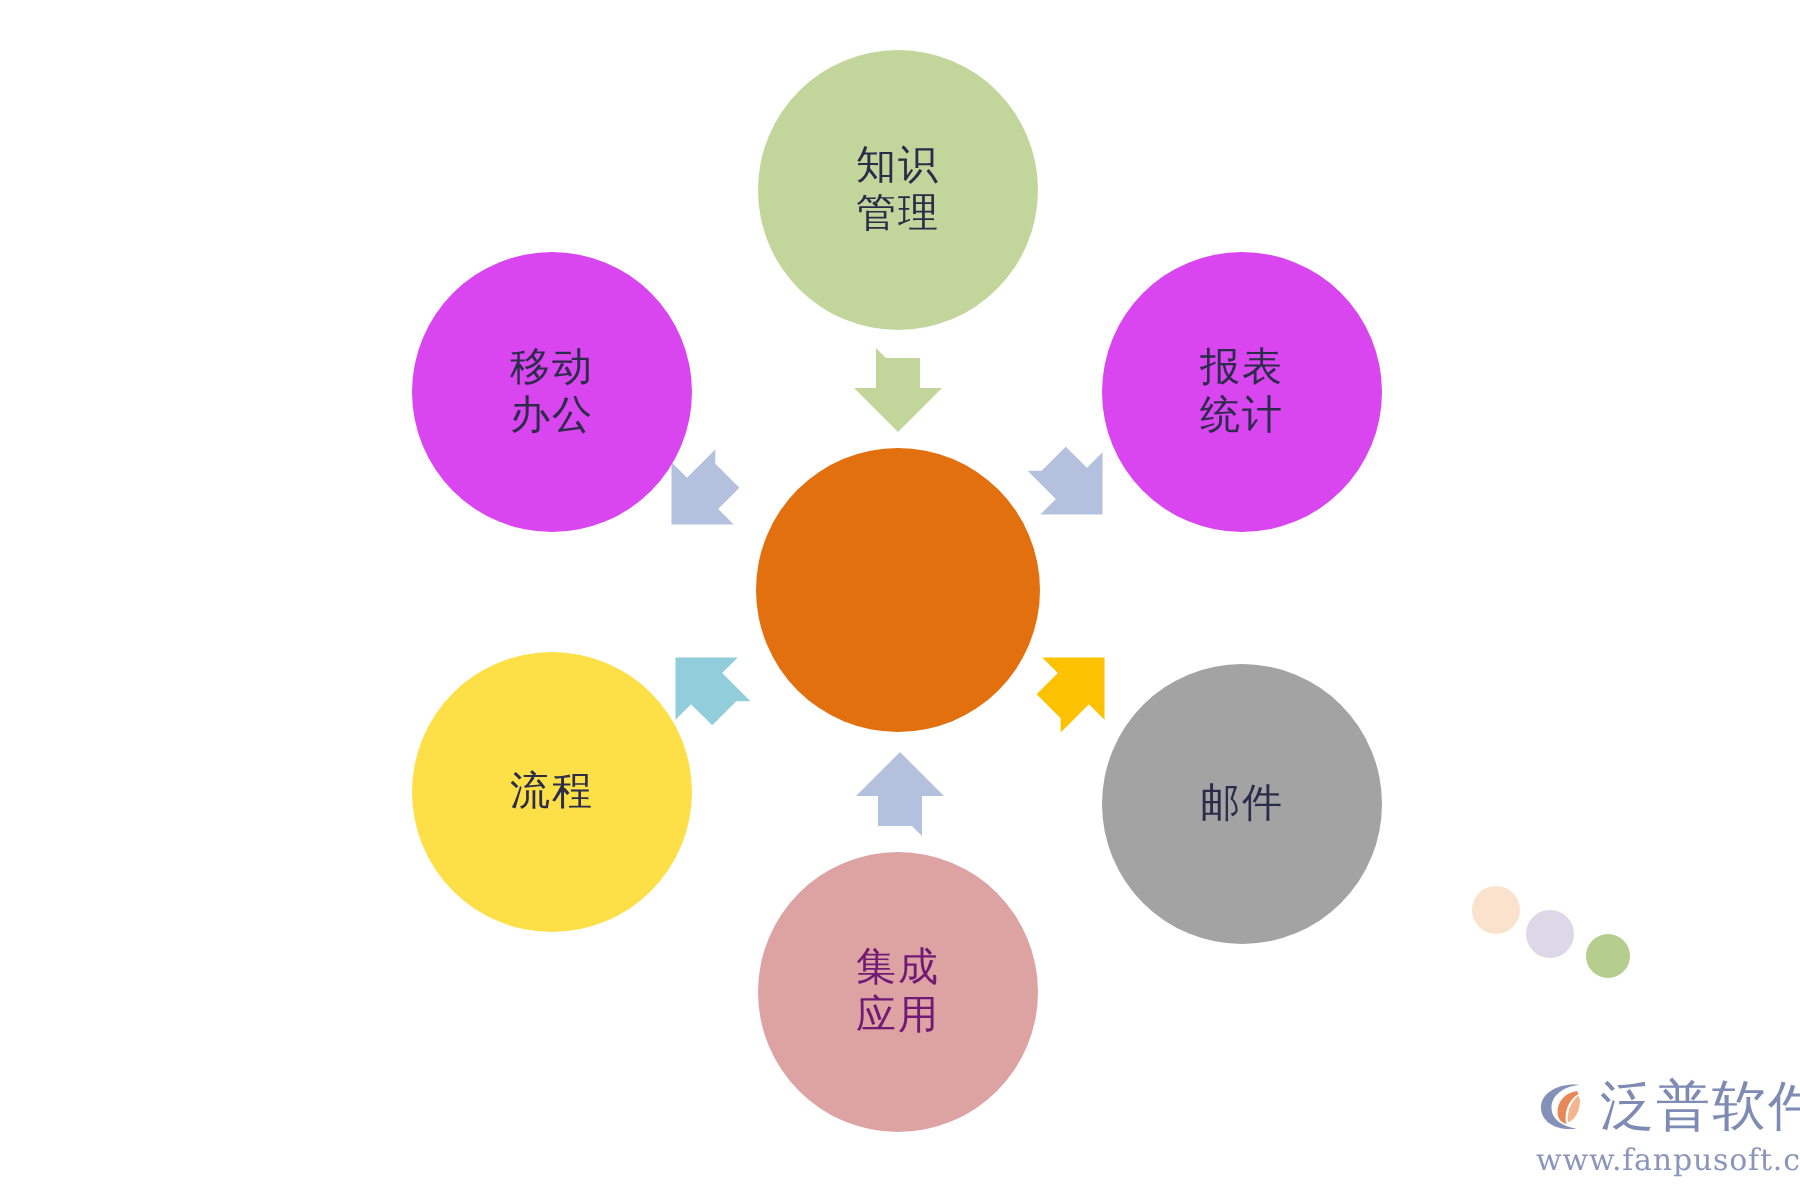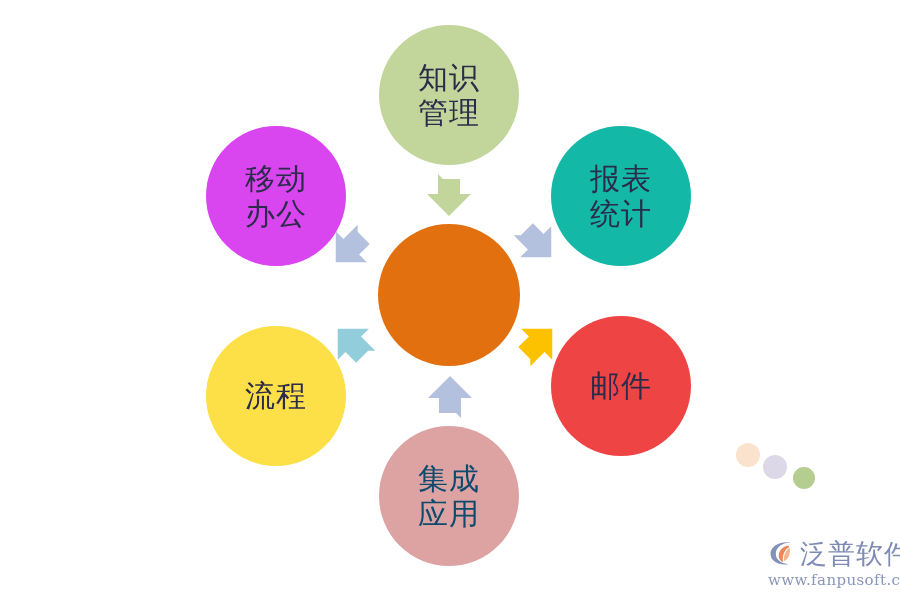--- a/index.html
+++ b/index.html
@@ -22,21 +22,21 @@
     position: absolute;
     border-radius: 50%;
     display: flex;
     align-items: center;
     justify-content: center;
     box-sizing: border-box;
   }
   .node-label {
     text-align: center;
     color: #2b2b4a;
-    font-size: 30px;
+    font-size: 20px;
     line-height: 1.18;
     letter-spacing: 1px;
     white-space: pre-line;
     font-family: "DejaVu Sans", "Liberation Sans", sans-serif;
     user-select: none;
   }
   .hub {
     position: absolute;
     border-radius: 50%;
   }
@@ -135,32 +135,32 @@
 
   <div id="nodes">
       <div class="node" style="left: 379px; top: 25px; width: 140px; height: 140px; background: rgb(194, 214, 155);">
         <div class="node-label" style="color: rgb(43, 43, 74);">知识
 管理</div>
       </div>
       <div class="node" style="left: 206px; top: 126px; width: 140px; height: 140px; background: #d946ef;">
         <div class="node-label" style="color: rgb(43, 43, 74);">移动
 办公</div>
       </div>
-      <div class="node" style="left: 551px; top: 126px; width: 140px; height: 140px; background: #14b8a6;">
+      <div class="node" style="left: 551px; top: 126px; width: 140px; height: 140px; background: #d946ef;">
         <div class="node-label" style="color: rgb(43, 43, 74);">报表
 统计</div>
       </div>
       <div class="node" style="left: 206px; top: 326px; width: 140px; height: 140px; background: #fde047;">
         <div class="node-label" style="color: rgb(43, 43, 74);">流程</div>
       </div>
-      <div class="node" style="left: 551px; top: 316px; width: 140px; height: 140px; background: #ef4444;">
+      <div class="node" style="left: 551px; top: 332px; width: 140px; height: 140px; background: #a3a3a3;">
         <div class="node-label" style="color: rgb(43, 43, 74);">邮件</div>
       </div>
       <div class="node" style="left: 379px; top: 426px; width: 140px; height: 140px; background: rgb(221, 162, 162);">
-        <div class="node-label" style="color: #0c4a6e;">集成
+        <div class="node-label" style="color: #701a75;">集成
 应用</div>
       </div>
     </div>
 
   <div class="brand" id="brand" style="left: 766px; top: 538px;">
     <div class="brand-row">
       <span class="brand-mark">
         <svg viewBox="0 0 40 40" xmlns="http://www.w3.org/2000/svg">
           <path d="M33 6 C20 4 6 10 6 21 C6 31 17 37 30 35 C22 34 13 30 13 21 C13 12 23 6 33 6 Z" fill="#8391b8"></path>
           <path d="M30 10 C22 11 17 17 17 24 C17 28 19 31 23 32 C21 25 24 16 31 12 Z" fill="#e8875a"></path>

